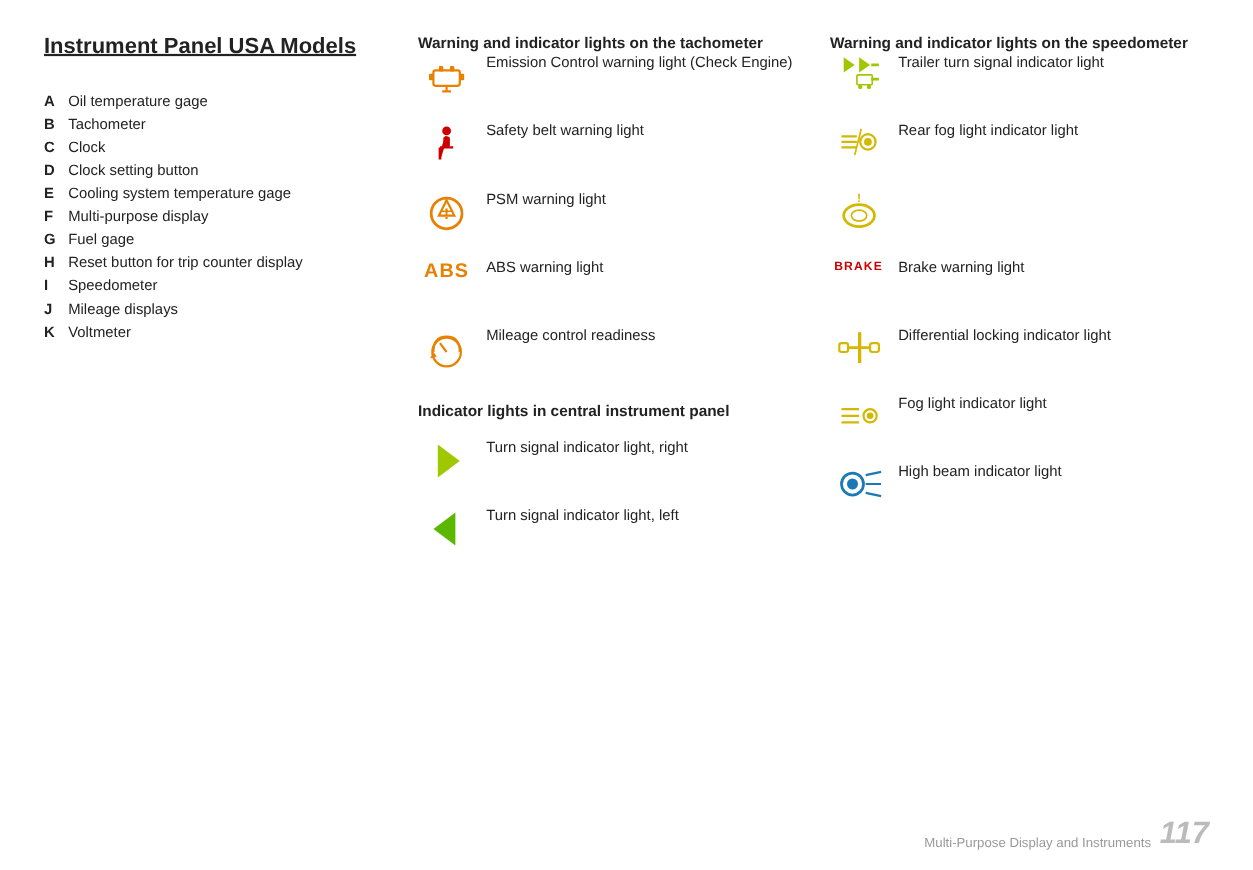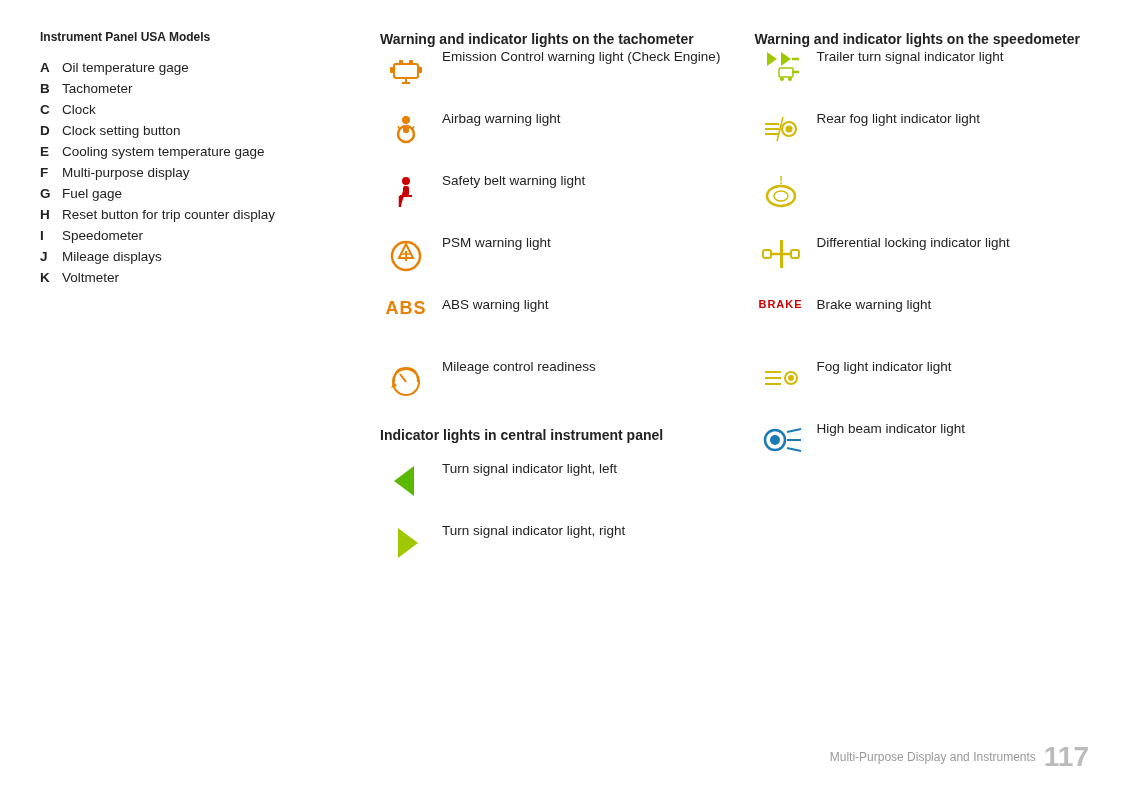--- a/index.html
+++ b/index.html
@@ -14,24 +14,25 @@
       position: relative;
     }
     .main-layout {
       display: grid;
       grid-template-columns: 310px 1fr 1fr;
       gap: 0 30px;
       align-items: start;
     }
     
     .left-col h2 {
-      font-size: 12px;
+      font-size: 20px;
       font-weight: 900;
-      margin-bottom: 16px;
+      margin-bottom: 30px;
       line-height: 1.2;
+      text-decoration: underline;
     }
     .item-list {
       list-style: none;
     }
     .item-list li {
       display: flex;
       align-items: flex-start;
       margin-bottom: 6px;
       font-size: 13.5px;
     }
@@ -72,31 +73,32 @@
     .sub-section-title {
       font-size: 14px;
       font-weight: 700;
       margin-bottom: 16px;
       line-height: 1.3;
     }
     
     .page-footer {
       position: absolute;
       bottom: 18px;
-      right: 50px;
+      right: 40px;
       display: flex;
-      align-items: center;
+      align-items: flex-end;
       gap: 8px;
       color: #999;
       font-size: 12px;
     }
     .page-number {
       font-size: 28px;
       font-weight: 700;
       color: #bbb;
+      font-style: italic;
     }
     
     .abs-text {
       font-size: 18px;
       font-weight: 900;
       color: #e88000;
       letter-spacing: 1px;
     }
     
     .brake-text {
@@ -180,38 +182,20 @@
             <rect x="4" y="17" width="4" height="6" rx="1" fill="#e88000" stroke="none"></rect>
             <rect x="32" y="17" width="4" height="6" rx="1" fill="#e88000" stroke="none"></rect>
             <line x1="20" y1="28" x2="20" y2="33" stroke="#e88000" stroke-width="2"></line>
             <line x1="16" y1="33" x2="24" y2="33" stroke="#e88000" stroke-width="2"></line>
           </g>
         </svg>
       </div>
       <div class="label-cell">Emission Control warning light (Check Engine)</div>
     </div>
 
-    <div class="indicator-row">
-      <div class="icon-cell">
-        <svg width="40" height="40" viewBox="0 0 40 40">
-          <g fill="#e88000">
-
-            <circle cx="20" cy="8" r="4"></circle>
-
-            <rect x="17" y="13" width="6" height="8" rx="2"></rect>
-
-            <circle cx="20" cy="22" r="8" fill="none" stroke="#e88000" stroke-width="2.5"></circle>
-
-            <line x1="14" y1="18" x2="12" y2="14" stroke="#e88000" stroke-width="1.5"></line>
-            <line x1="26" y1="18" x2="28" y2="14" stroke="#e88000" stroke-width="1.5"></line>
-          </g>
-        </svg>
-      </div>
-      <div class="label-cell">Airbag warning light</div>
-    </div>
 
     <div class="indicator-row">
       <div class="icon-cell">
         <svg width="40" height="40" viewBox="0 0 40 40">
           <g fill="#cc0000">
 
             <circle cx="20" cy="7" r="4"></circle>
             <rect x="17" y="12" width="6" height="10" rx="2"></rect>
 
             <line x1="20" y1="12" x2="14" y2="30" stroke="#cc0000" stroke-width="2.5"></line>
@@ -254,38 +238,38 @@
           <path d="M8 22 L5 28 L11 26 Z" fill="#e88000"></path>
 
           <line x1="20" y1="22" x2="14" y2="14" stroke="#e88000" stroke-width="2"></line>
         </svg>
       </div>
       <div class="label-cell">Mileage control readiness</div>
     </div>
 
     <div class="sub-section">
       <div class="sub-section-title">Indicator lights in central instrument panel</div>
+
+      <div class="indicator-row">
+        <div class="icon-cell">
+          <svg width="40" height="38" viewBox="0 0 40 38">
+            <polygon points="12,4 12,34 32,19" fill="#a0c800"></polygon>
+          </svg>
+        </div>
+        <div class="label-cell">Turn signal indicator light, right</div>
+      </div>
 
       <div class="indicator-row">
         <div class="icon-cell">
           <svg width="40" height="38" viewBox="0 0 40 38">
             <polygon points="28,4 28,34 8,19" fill="#5ab800"></polygon>
           </svg>
         </div>
         <div class="label-cell">Turn signal indicator light, left</div>
       </div>
-
-      <div class="indicator-row">
-        <div class="icon-cell">
-          <svg width="40" height="38" viewBox="0 0 40 38">
-            <polygon points="12,4 12,34 32,19" fill="#a0c800"></polygon>
-          </svg>
-        </div>
-        <div class="label-cell">Turn signal indicator light, right</div>
-      </div>
     </div>
   </div>
 
   <div class="right-col">
     <div class="section-title">Warning and indicator lights on the speedometer</div>
 
     <div class="indicator-row">
       <div class="icon-cell">
         <svg width="44" height="34" viewBox="0 0 44 34">
 
@@ -325,40 +309,40 @@
 
           <ellipse cx="20" cy="22" rx="14" ry="10" fill="none" stroke="#d4b800" stroke-width="2.5"></ellipse>
           <ellipse cx="20" cy="22" rx="7" ry="5" fill="none" stroke="#d4b800" stroke-width="1.5"></ellipse>
           <text x="20" y="10" text-anchor="middle" font-size="11" font-weight="bold" fill="#d4b800" font-family="Arial">!</text>
         </svg>
       </div>
     </div>
 
     <div class="indicator-row">
       <div class="icon-cell">
+        <span class="brake-text">BRAKE</span>
+      </div>
+      <div class="label-cell">Brake warning light</div>
+    </div>
+
+    <div class="indicator-row">
+      <div class="icon-cell">
         <svg width="40" height="36" viewBox="0 0 40 36">
 
           <rect x="19" y="4" width="3" height="28" fill="#d4b800"></rect>
 
           <rect x="2" y="14" width="8" height="8" rx="2" fill="none" stroke="#d4b800" stroke-width="2"></rect>
 
           <rect x="30" y="14" width="8" height="8" rx="2" fill="none" stroke="#d4b800" stroke-width="2"></rect>
 
           <line x1="10" y1="18" x2="19" y2="18" stroke="#d4b800" stroke-width="2.5"></line>
           <line x1="21" y1="18" x2="30" y2="18" stroke="#d4b800" stroke-width="2.5"></line>
         </svg>
       </div>
       <div class="label-cell">Differential locking indicator light</div>
-    </div>
-
-    <div class="indicator-row">
-      <div class="icon-cell">
-        <span class="brake-text">BRAKE</span>
-      </div>
-      <div class="label-cell">Brake warning light</div>
     </div>
 
     <div class="indicator-row">
       <div class="icon-cell">
         <svg width="40" height="36" viewBox="0 0 40 36">
 
           <circle cx="30" cy="18" r="6" fill="none" stroke="#d4b800" stroke-width="2"></circle>
           <circle cx="30" cy="18" r="3" fill="#d4b800"></circle>
 
           <line x1="4" y1="12" x2="20" y2="12" stroke="#d4b800" stroke-width="2"></line>

